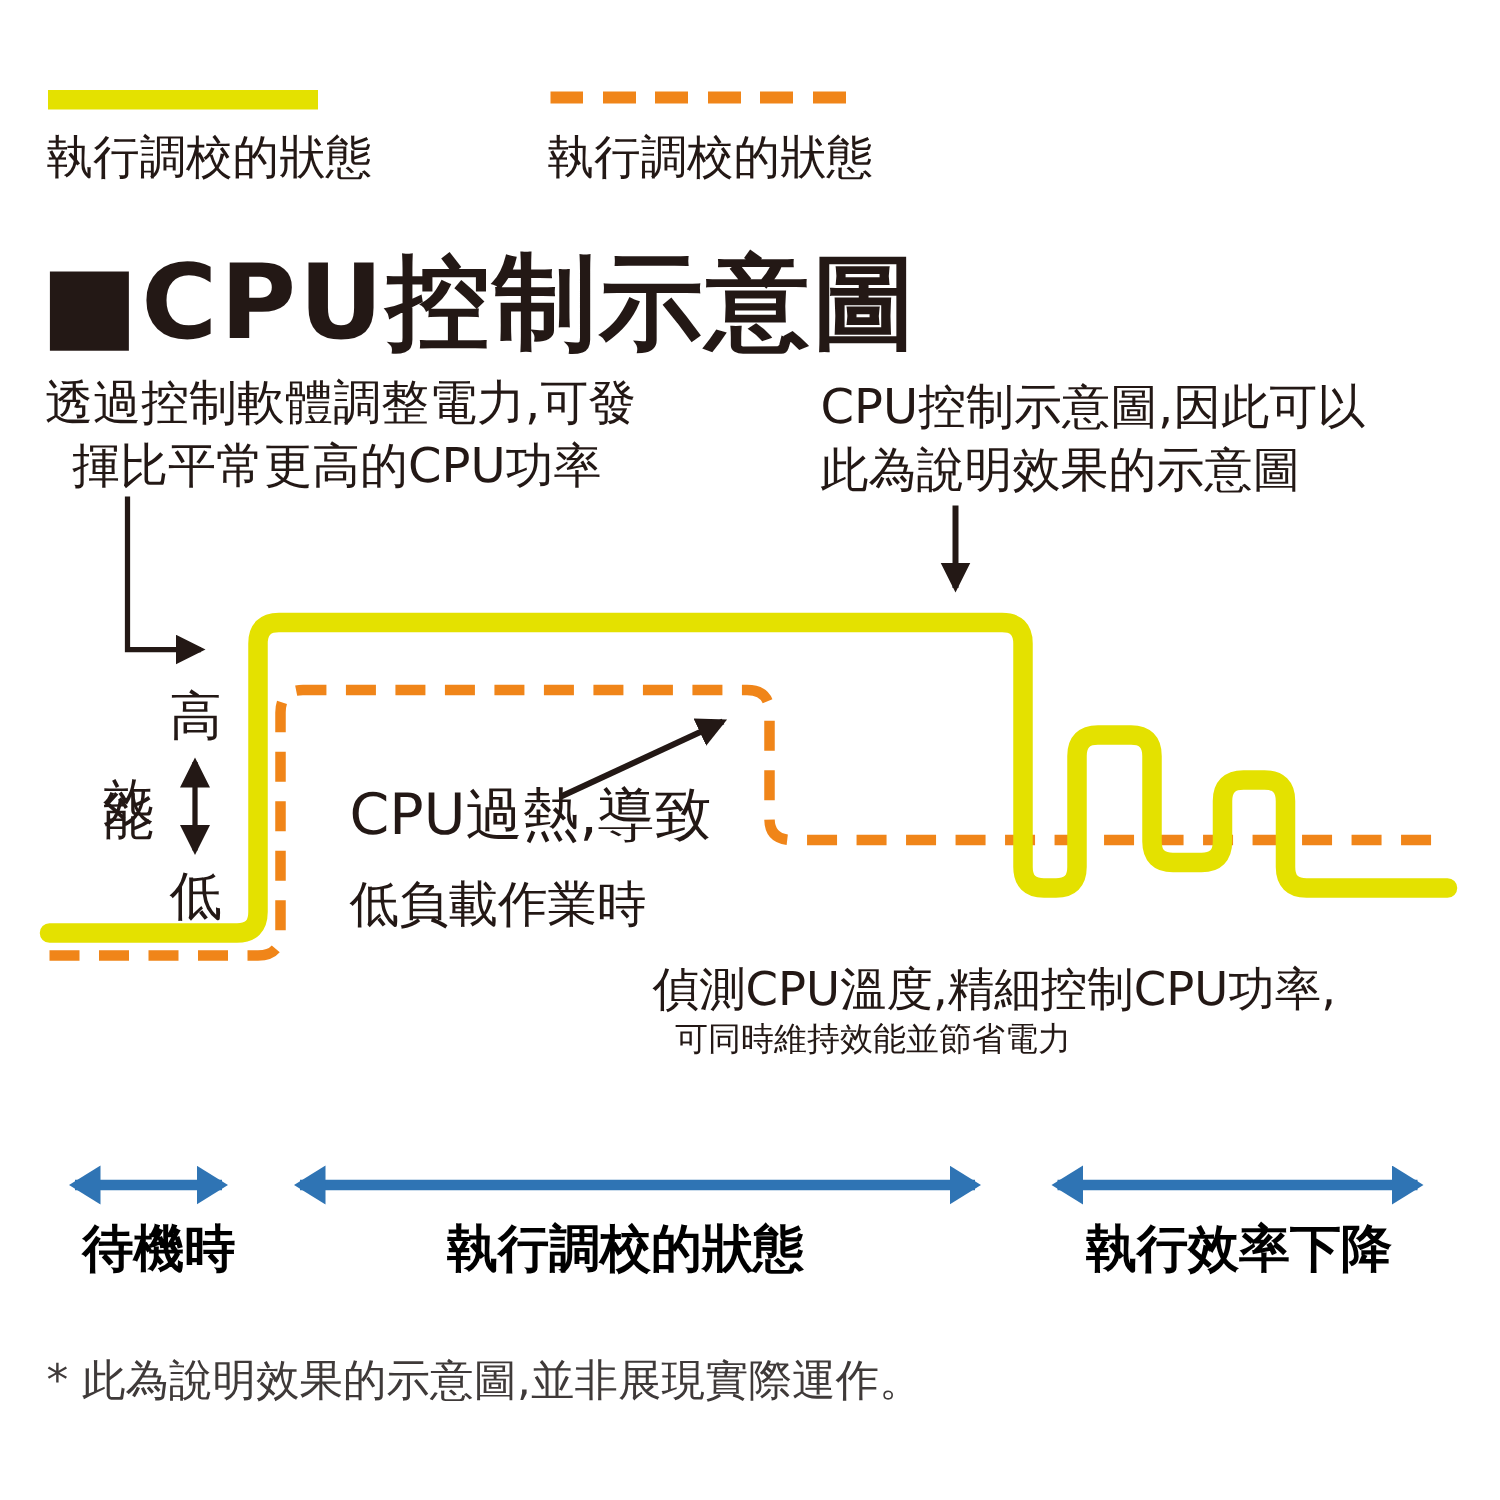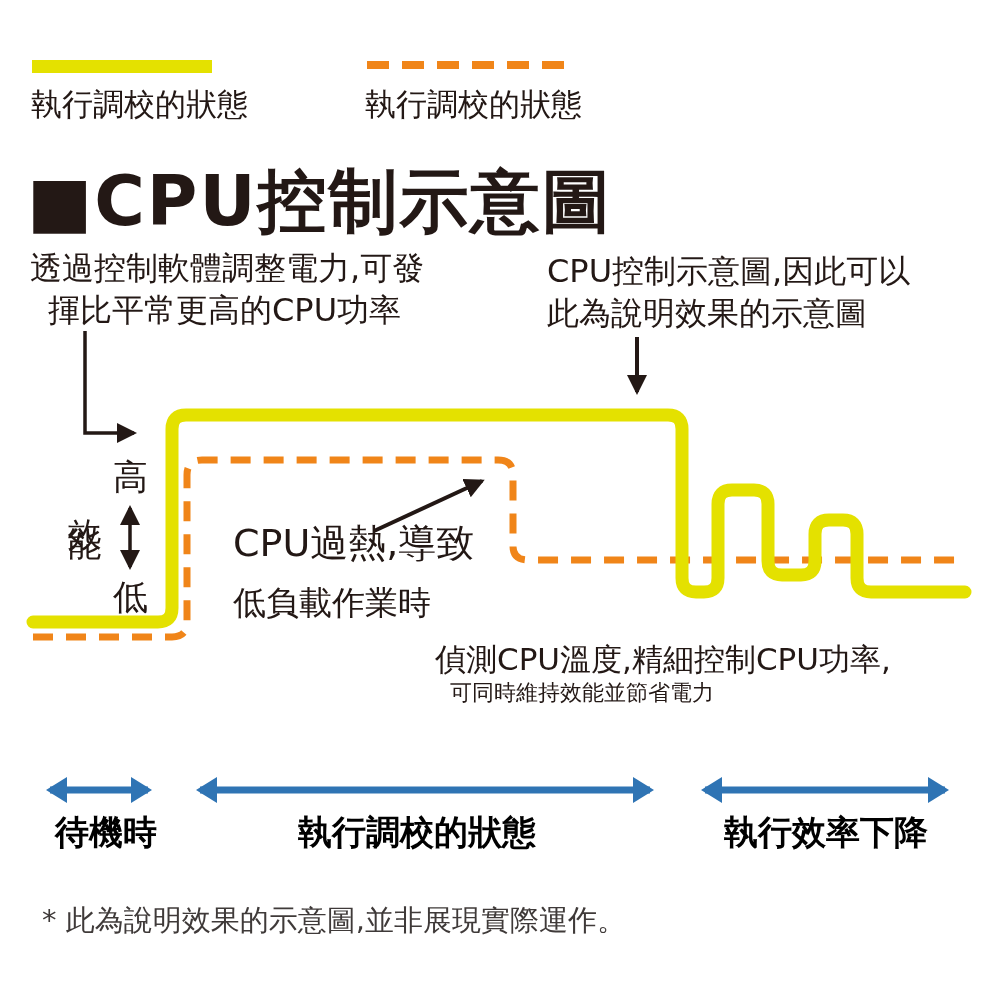--- a/index.html
+++ b/index.html
@@ -36,21 +36,21 @@
     writing-mode:vertical-rl;text-orientation:upright;letter-spacing:8px;
   }
   .hi-label{left:113px;top:454px;font-size:35px;font-weight:500;}
   .lo-label{left:113px;top:574px;font-size:35px;font-weight:500;}
   
   .zone-label{top:810px;font-size:34px;font-weight:700;color:#000000;}
   .z1{left:55px;}
   .z2{left:298px;}
   .z3{left:724px;}
   
-  .footnote{left:42px;top:901px;font-size:29px;color:#3f3a39;}
+  .footnote{left:31px;top:901px;font-size:29px;color:#3f3a39;}
   svg{position:absolute;left:0;top:0;}
 </style>
 </head>
 <body>
 
 <div>
 
   <svg width="1000" height="1000" viewBox="0 0 1000 1000">
     <defs>
       <marker id="bk" markerUnits="userSpaceOnUse" markerWidth="24" markerHeight="24" refX="17" refY="10" orient="auto-start-reverse">

